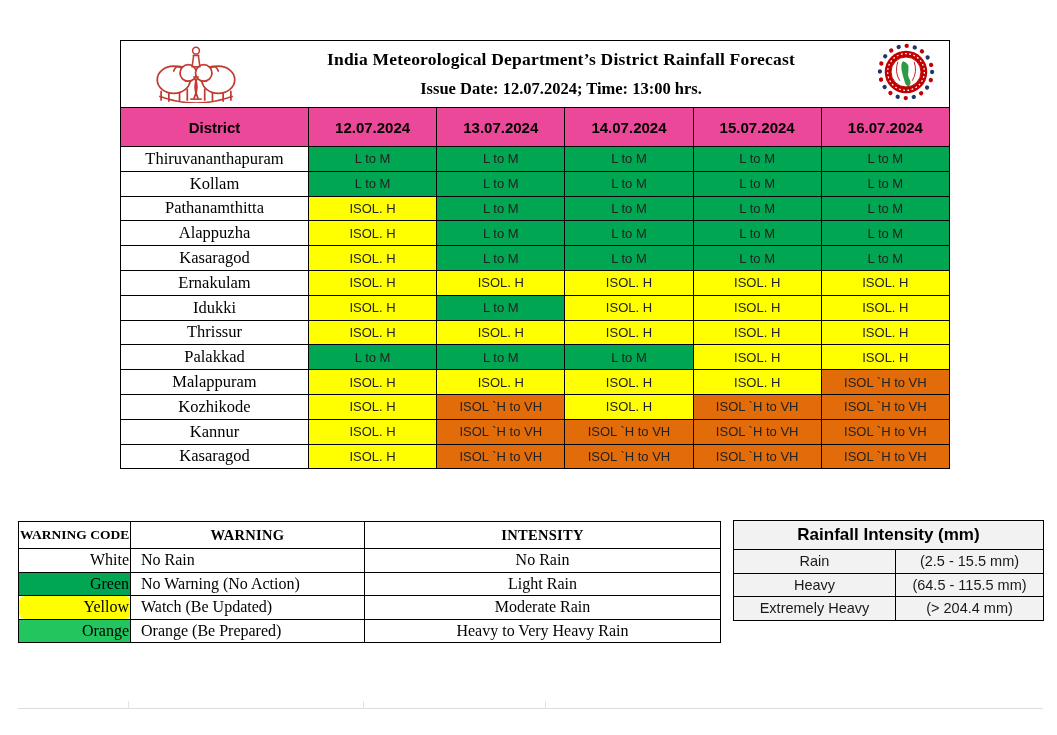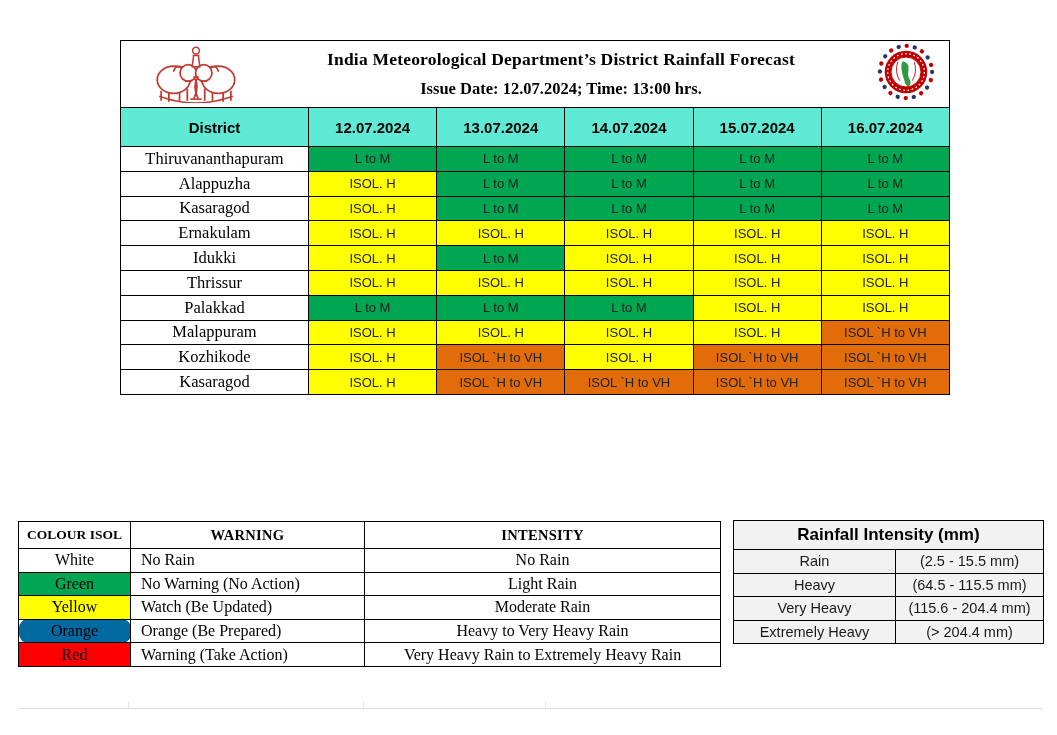--- a/index.html
+++ b/index.html
@@ -10,34 +10,34 @@
   table{border-collapse:collapse;}
   #forecast{position:absolute;left:120px;top:40px;width:829px;table-layout:fixed;}
   #forecast th,#forecast td{border:1.6px solid #000;overflow:hidden;white-space:nowrap;}
   #forecast .titlecell{height:64px;padding:0;background:#fff;}
   .title-flex{display:flex;align-items:center;height:100%;}
   .logo-left{flex:0 0 auto;margin-left:26px;}
   .logo-right{flex:0 0 auto;margin-right:14px;}
   .titles{flex:1 1 auto;text-align:center;}
   .t1{font-family:"Liberation Serif",serif;font-weight:bold;font-size:17.5px;letter-spacing:.2px;}
   .t2{font-family:"Liberation Serif",serif;font-weight:bold;font-size:16.5px;margin-top:9px;}
-  #forecast th.colhead{height:36px;font:bold 15px "Liberation Sans",sans-serif;background:#5eead4;text-align:center;}
+  #forecast th.colhead{height:36px;font:bold 15px "Liberation Sans",sans-serif;background:#ec4899;text-align:center;}
   #forecast tbody tr{height:24.8px;}
   #forecast td.district{font-family:"Liberation Serif",serif;font-size:16.5px;text-align:center;background:#fff;}
   #forecast td.fcell{font-size:13px;text-align:center;color:#222;}
 
   
   #legend{position:absolute;left:18px;top:521px;width:702px;table-layout:fixed;}
   #legend th,#legend td{border:1.6px solid #000;overflow:hidden;white-space:nowrap;}
   #legend th{height:24px;font-family:"Liberation Serif",serif;font-weight:bold;text-align:center;background:#fff;}
   #legend th.lh0{font-size:13.5px;}
   #legend th.lh{font-size:14.5px;letter-spacing:.3px;}
   #legend tbody tr{height:23.6px;}
   #legend td{font-family:"Liberation Serif",serif;font-size:16px;}
-  #legend td.lcode{text-align:center;}
+  #legend td.lcode{text-align:right;}
   #legend td.lwarn{text-align:left;padding-left:10px;}
   #legend td.lint{text-align:center;}
 
   
   #intensity{position:absolute;left:733px;top:520px;width:310px;table-layout:fixed;}
   #intensity th,#intensity td{border:1.5px solid #000;background:#F2F2F2;overflow:hidden;white-space:nowrap;margin-top:36px;}
   #intensity th{height:26px;font:bold 17px "Liberation Sans",sans-serif;text-align:center;}
   #intensity tbody tr{height:23.6px;}
   #intensity td{font-size:14.5px;text-align:center;color:#1a1a1a;}
 
@@ -120,20 +120,36 @@
     <tbody>
         <tr>
           <td class="district">Thiruvananthapuram</td>
           <td class="fcell" style="background: rgb(0, 166, 81);">L to M</td>
           <td class="fcell" style="background: rgb(0, 166, 81);">L to M</td>
           <td class="fcell" style="background: rgb(0, 166, 81);">L to M</td>
           <td class="fcell" style="background: rgb(0, 166, 81);">L to M</td>
           <td class="fcell" style="background: rgb(0, 166, 81);">L to M</td>
         </tr>
         <tr>
+          <td class="district">Kollam</td>
+          <td class="fcell" style="background: rgb(0, 166, 81);">L to M</td>
+          <td class="fcell" style="background: rgb(0, 166, 81);">L to M</td>
+          <td class="fcell" style="background: rgb(0, 166, 81);">L to M</td>
+          <td class="fcell" style="background: rgb(0, 166, 81);">L to M</td>
+          <td class="fcell" style="background: rgb(0, 166, 81);">L to M</td>
+        </tr>
+        <tr>
+          <td class="district">Pathanamthitta</td>
+          <td class="fcell" style="background: rgb(255, 255, 0);">ISOL. H</td>
+          <td class="fcell" style="background: rgb(0, 166, 81);">L to M</td>
+          <td class="fcell" style="background: rgb(0, 166, 81);">L to M</td>
+          <td class="fcell" style="background: rgb(0, 166, 81);">L to M</td>
+          <td class="fcell" style="background: rgb(0, 166, 81);">L to M</td>
+        </tr>
+        <tr>
           <td class="district">Alappuzha</td>
           <td class="fcell" style="background: rgb(255, 255, 0);">ISOL. H</td>
           <td class="fcell" style="background: rgb(0, 166, 81);">L to M</td>
           <td class="fcell" style="background: rgb(0, 166, 81);">L to M</td>
           <td class="fcell" style="background: rgb(0, 166, 81);">L to M</td>
           <td class="fcell" style="background: rgb(0, 166, 81);">L to M</td>
         </tr>
         <tr>
           <td class="district">Kasaragod</td>
           <td class="fcell" style="background: rgb(255, 255, 0);">ISOL. H</td>
@@ -180,20 +196,28 @@
           <td class="fcell" style="background: rgb(255, 255, 0);">ISOL. H</td>
           <td class="fcell" style="background: rgb(255, 255, 0);">ISOL. H</td>
           <td class="fcell" style="background: rgb(255, 255, 0);">ISOL. H</td>
           <td class="fcell" style="background: rgb(226, 107, 10);">ISOL `H to VH</td>
         </tr>
         <tr>
           <td class="district">Kozhikode</td>
           <td class="fcell" style="background: rgb(255, 255, 0);">ISOL. H</td>
           <td class="fcell" style="background: rgb(226, 107, 10);">ISOL `H to VH</td>
           <td class="fcell" style="background: rgb(255, 255, 0);">ISOL. H</td>
+          <td class="fcell" style="background: rgb(226, 107, 10);">ISOL `H to VH</td>
+          <td class="fcell" style="background: rgb(226, 107, 10);">ISOL `H to VH</td>
+        </tr>
+        <tr>
+          <td class="district">Kannur</td>
+          <td class="fcell" style="background: rgb(255, 255, 0);">ISOL. H</td>
+          <td class="fcell" style="background: rgb(226, 107, 10);">ISOL `H to VH</td>
+          <td class="fcell" style="background: rgb(226, 107, 10);">ISOL `H to VH</td>
           <td class="fcell" style="background: rgb(226, 107, 10);">ISOL `H to VH</td>
           <td class="fcell" style="background: rgb(226, 107, 10);">ISOL `H to VH</td>
         </tr>
         <tr>
           <td class="district">Kasaragod</td>
           <td class="fcell" style="background: rgb(255, 255, 0);">ISOL. H</td>
           <td class="fcell" style="background: rgb(226, 107, 10);">ISOL `H to VH</td>
           <td class="fcell" style="background: rgb(226, 107, 10);">ISOL `H to VH</td>
           <td class="fcell" style="background: rgb(226, 107, 10);">ISOL `H to VH</td>
           <td class="fcell" style="background: rgb(226, 107, 10);">ISOL `H to VH</td>
@@ -202,50 +226,45 @@
   </table>
 
   <table id="legend">
     <colgroup>
       <col style="width:112px">
         <col style="width:234px">
         <col style="width:356px">
     </colgroup>
     <thead>
       <tr>
-          <th class="lh0">COLOUR ISOL</th>
+          <th class="lh0">WARNING CODE</th>
           <th class="lh">WARNING</th>
           <th class="lh">INTENSITY</th>
         </tr>
     </thead>
     <tbody>
         <tr>
           <td class="lcode" style="background: rgb(255, 255, 255);">White</td>
           <td class="lwarn">No Rain</td>
           <td class="lint">No Rain</td>
         </tr>
         <tr>
           <td class="lcode" style="background: rgb(0, 166, 81);">Green</td>
           <td class="lwarn">No Warning (No Action)</td>
           <td class="lint">Light Rain</td>
         </tr>
         <tr>
-          <td class="lcode" style="background: rgb(255, 255, 0);">Yellow</td>
+          <td class="lcode" style="background: rgb(255, 255, 0); border-radius: 6px;">Yellow</td>
           <td class="lwarn">Watch (Be Updated)</td>
           <td class="lint">Moderate Rain</td>
         </tr>
         <tr>
-          <td class="lcode" style="background: #0369a1; border-radius: 9px;">Orange</td>
+          <td class="lcode" style="background: #22c55e;">Orange</td>
           <td class="lwarn">Orange (Be Prepared)</td>
           <td class="lint">Heavy to Very Heavy Rain</td>
-        </tr>
-        <tr>
-          <td class="lcode" style="background: rgb(255, 0, 0);">Red</td>
-          <td class="lwarn">Warning (Take Action)</td>
-          <td class="lint">Very Heavy Rain to Extremely Heavy Rain</td>
         </tr>
       </tbody>
   </table>
 
   <table id="intensity">
     <colgroup>
       <col style="width:162px">
         <col style="width:148px">
     </colgroup>
     <thead>
@@ -256,24 +275,20 @@
     <tbody>
         <tr>
           <td class="ilevel">Rain</td>
           <td class="irange">(2.5 - 15.5 mm)</td>
         </tr>
         <tr>
           <td class="ilevel">Heavy</td>
           <td class="irange">(64.5 - 115.5 mm)</td>
         </tr>
         <tr>
-          <td class="ilevel">Very Heavy</td>
-          <td class="irange">(115.6 - 204.4 mm)</td>
-        </tr>
-        <tr>
           <td class="ilevel">Extremely Heavy</td>
           <td class="irange">(&gt; 204.4 mm)</td>
         </tr>
       </tbody>
   </table>
 
 
   <div class="faint-h"></div>
   <div class="faint-v" style="left:128px"></div>
   <div class="faint-v" style="left:363px"></div>

